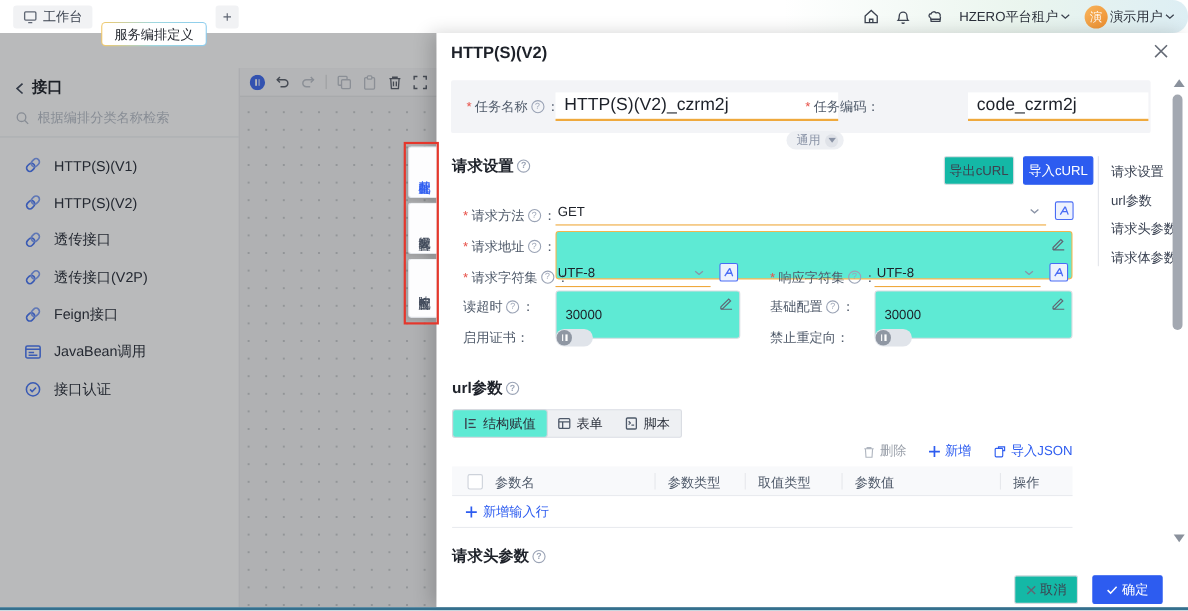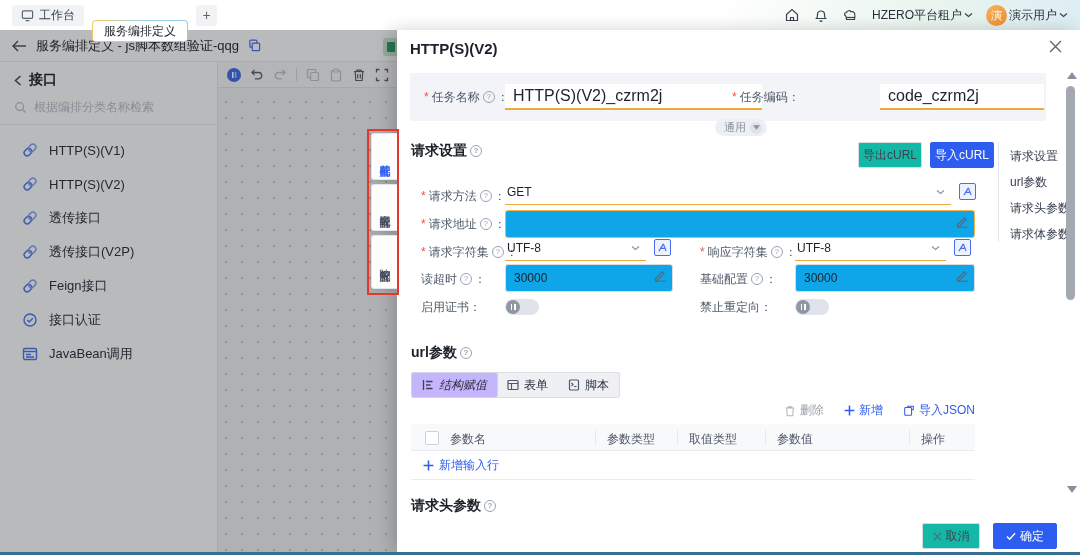--- a/index.html
+++ b/index.html
@@ -9,20 +9,21 @@
     font-size: 12px; color:#1d2129; background:#fff; position:relative;
   }
   svg { display:block; }
 
   
   .topbar {
     position:absolute; top:0; left:0; width:1080px; height:30px;
     display:flex; align-items:center; padding:0 12px; gap:8px;
     background:linear-gradient(90deg,#ffffff 0%,#ffffff 66%,#eaf5ee 86%,#ddeef4 100%);
     z-index:10;
+    border-radius:14px;
   }
   .tb-tab { display:flex; align-items:center; gap:5px; height:21px; padding:0 9px;
     background:#f1f2f4; border-radius:3px; color:#3c4350; cursor:pointer; }
   .tb-tab-active-wrap { padding:1px; border-radius:4px;
     background:linear-gradient(90deg,#f2c96a,#9ed7e0,#8ecdee);margin-top:32px; }
   .tb-tab-active { display:flex; align-items:center; height:20px; padding:0 11px;
     background:#fff; border-radius:3px; color:#1d2129; }
   .tb-add { width:21px; height:21px; display:flex; align-items:center; justify-content:center;
     background:#f1f2f4; border-radius:3px; color:#5f6673; font-size:14px; cursor:pointer; }
   .tb-right { margin-left:auto; display:flex; align-items:center; gap:13px; }
@@ -100,34 +101,34 @@
   .btn-primary { background:#2d5cf0; border:1px solid #2d5cf0; color:#fff; }
 
   .nav-divider { position:absolute; left:601px; top:112px; width:1px; height:100px; background:#e3e5ea; }
   .nav-item { position:absolute; left:613px; color:#3a4252; font-size:12px; cursor:pointer; white-space:nowrap; }
 
   .ul-select { position:absolute; height:25px; border-bottom:1px solid #efa93d;
     display:flex; align-items:center; padding:0 2px; color:#1d2129; cursor:pointer; }
   .ul-select .chev { position:absolute; right:6px; }
   .var-icon { position:absolute; width:17px; height:17px; background:#eef2fd;
     border:1px solid #4a6cf5; border-radius:2px; display:flex; align-items:center; justify-content:center; cursor:pointer; }
-  .bx-input { position:absolute; height:28px; border:1px solid #d8dbe0; border-radius:3px;
-    background:#0ea5e9; padding:0 24px 0 8px; font-size:12px; color:#1d2129; outline:none; font-family:inherit; }
+  .bx-input { position:absolute; height:44px; border:1px solid #d8dbe0; border-radius:3px;
+    background:#5eead4; padding:0 24px 0 8px; font-size:12px; color:#1d2129; outline:none; font-family:inherit; }
   .bx-warn { border-color:#f2b54f; }
   .pencil { position:absolute; cursor:pointer; }
 
   .switch { position:absolute; width:34px; height:16px; border-radius:8px; background:#e0e4ea; cursor:pointer; }
   .switch .knob { position:absolute; left:1px; top:1px; width:14px; height:14px; border-radius:50%;
     background:#8f97a3; display:flex; align-items:center; justify-content:center; gap:2px; }
   .switch .knob i { display:block; width:1.5px; height:6px; background:#fff; }
 
   .segs { position:absolute; left:14px; top:342px; display:flex; height:26px;
     background:#eef0f3; border:1px solid #dadde3; border-radius:2px; }
   .seg { display:flex; align-items:center; gap:5px; padding:0 10px; font-size:12px; color:#2a2f3a; cursor:pointer; }
-  .seg.active { background:#c4b5fd; box-shadow:0 0 0 1px #d2d6dd; border-radius:2px;font-style:italic; }
+  .seg.active { background:#5eead4; box-shadow:0 0 0 1px #d2d6dd; border-radius:2px; }
 
   .tbl-actions { position:absolute; top:372px; right:105px; display:flex; align-items:center; gap:20px; }
   .act { display:flex; align-items:center; gap:4px; font-size:12px; cursor:pointer; }
   .act-gray { color:#9aa0aa; }
   .act-blue { color:#2d5cf0; }
 
   .tbl { position:absolute; left:14px; top:394px; width:564px; }
   .tbl-head { position:relative; height:27px; background:#f8f9fb; border-bottom:1px solid #e9ebef; }
   .tbl-head span { position:absolute; top:7px; color:#4e5969; }
   .col-sep { position:absolute; top:6px; width:1px; height:15px; background:#e6e8ec; }
@@ -198,38 +199,20 @@
       <span>演示用户</span>
       <svg width="9" height="6" viewBox="0 0 9 6" fill="none" stroke="#3c4350" stroke-width="1.2">
           <path d="M1 1.5 L4.5 4.5 L8 1.5"></path>
         </svg>
     </span>
   </div>
 </div>
 
 <div class="left-wrap">
 
-  <div class="page-header">
-    <span>
-      <svg width="15" height="12" viewBox="0 0 15 12" fill="none" stroke="#3f4859" stroke-width="1.4">
-          <path d="M6 1 L1 6 L6 11"></path>
-          <path d="M1 6 H14"></path>
-        </svg>
-    </span>
-    <span class="ph-title">服务编排定义 - js脚本数组验证-qqg</span>
-    <span>
-      <svg width="13" height="13" viewBox="0 0 14 14" fill="none" stroke="#4a6cf5" stroke-width="1.3">
-          <rect x="4.5" y="4.5" width="8" height="8" rx="1"></rect>
-          <path d="M9.5 4.5 V2 a0.8 0.8 0 0 0 -0.8-0.8 H2.8 A0.8 0.8 0 0 0 2 2 v6 a0.8 0.8 0 0 0 0.8 0.8 H4.5"></path>
-        </svg>
-    </span>
-    <div class="green-chip">
-        <i></i>
-      </div>
-  </div>
 
   <div class="sidebar">
     <div class="side-head">
       <svg width="8" height="11" viewBox="0 0 8 11" fill="none" stroke="#3f4859" stroke-width="1.5">
           <path d="M6.5 1 L1.5 5.5 L6.5 10"></path>
         </svg>
       <span>接口</span>
     </div>
     <div class="side-search">
       <svg width="13" height="13" viewBox="0 0 14 14" fill="none" stroke="#b9bfc9" stroke-width="1.3">
@@ -290,35 +273,35 @@
                 <rect x="1" y="5" width="8" height="6" rx="3"></rect>
                 <rect x="7" y="5" width="8" height="6" rx="3" stroke="#7fa0f8"></rect>
               </g>
             </svg>
           </span>
         <span>Feign接口</span>
       </div>
       <div class="side-item">
         <span>
             <svg width="16" height="16" viewBox="0 0 16 16" fill="none" stroke="#4a77f5" stroke-width="1.4">
-              <circle cx="8" cy="8" r="6"></circle>
-              <path d="M5.3 8 L7.2 10 L10.8 6.2"></path>
-            </svg>
-          </span>
-        <span>接口认证</span>
-      </div>
-      <div class="side-item">
-        <span>
-            <svg width="16" height="16" viewBox="0 0 16 16" fill="none" stroke="#4a77f5" stroke-width="1.4">
               <rect x="1.5" y="2.5" width="13" height="11" rx="1.5"></rect>
               <path d="M1.5 5.5 h13"></path>
               <path d="M4 8.5 h5 M4 11 h8"></path>
             </svg>
           </span>
         <span>JavaBean调用</span>
+      </div>
+      <div class="side-item">
+        <span>
+            <svg width="16" height="16" viewBox="0 0 16 16" fill="none" stroke="#4a77f5" stroke-width="1.4">
+              <circle cx="8" cy="8" r="6"></circle>
+              <path d="M5.3 8 L7.2 10 L10.8 6.2"></path>
+            </svg>
+          </span>
+        <span>接口认证</span>
       </div>
     </div>
   </div>
 
   <div class="canvas">
     <div class="canvas-toolbar">
       <span class="ct-ic">
         <svg width="14" height="14" viewBox="0 0 14 14">
             <circle cx="7" cy="7" r="7" fill="#3f6bf0"></circle>
             <rect x="5" y="4" width="1.6" height="6" fill="#fff"></rect>

